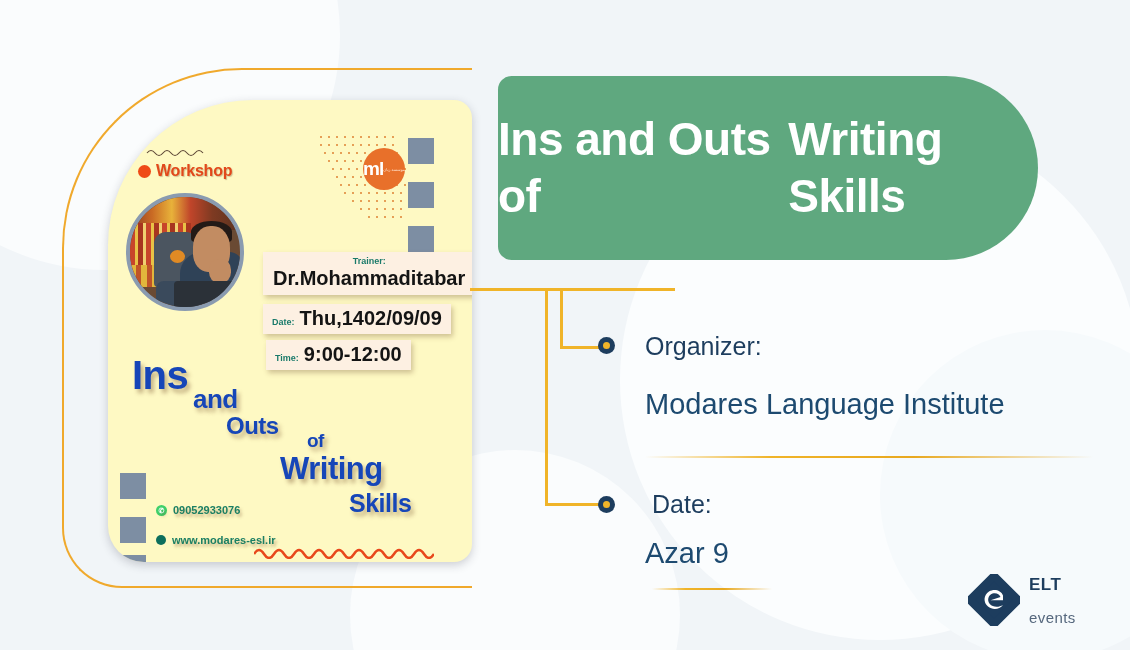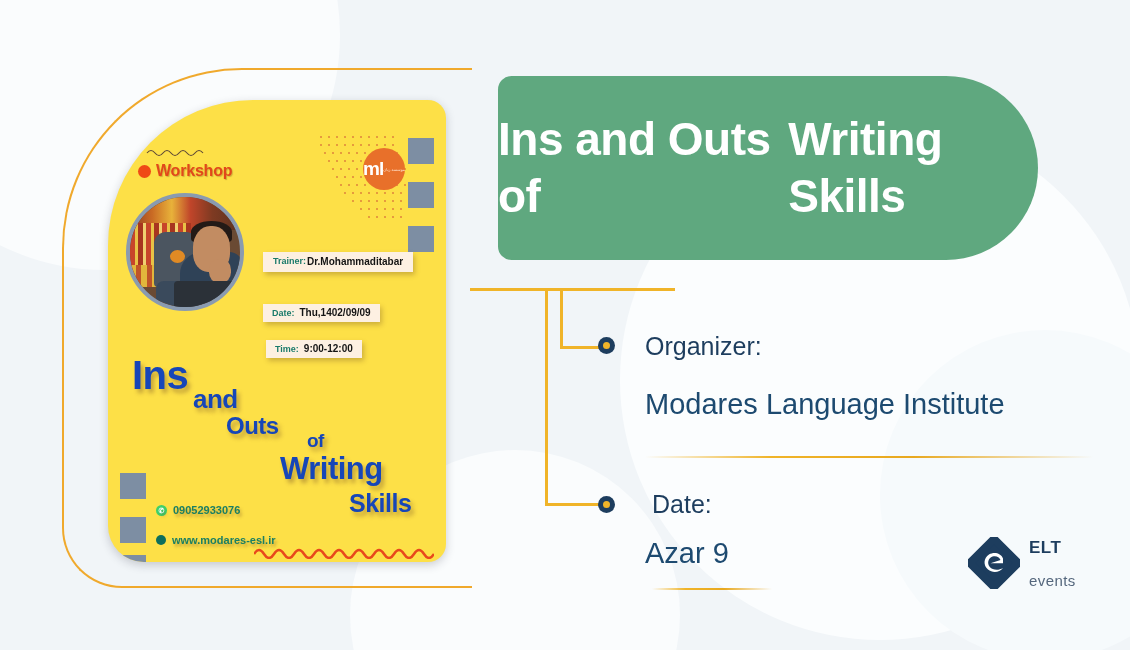--- a/index.html
+++ b/index.html
@@ -70,23 +70,23 @@
     border-radius: 180px 0 0 60px;
     border-right: none;
     box-sizing: border-box;
   }
 
   
   .poster {
     position: absolute;
     left: 108px;
     top: 100px;
-    width: 338px;
+    width: 364px;
     height: 462px;
-    background: #fde047;
+    background: #fef9c3;
     border-radius: 145px 18px 18px 36px;
     overflow: hidden;
     box-shadow: 0 3px 10px rgba(40,40,60,0.22);
   }
 
   .poster-squiggle {
     position: absolute;
     left: 38px;
     top: 48px;
     width: 58px;
@@ -236,26 +236,27 @@
     white-space: nowrap;
   }
   .info-plate .lbl {
     color: #1a7a6a;
     font-weight: bold;
     font-size: 9px;
   }
   .info-plate .val {
     color: #141414;
     font-weight: bold;
-    font-size: 10px;
+    font-size: 20px;
   }
   .plate-trainer {
     left: 155px;
     top: 152px;
-    align-items: flex-start;
+    flex-direction: column;
+    align-items: center;
     gap: 1px;
     padding: 4px 10px 5px 10px;
   }
   .plate-trainer .lbl { font-size: 9px; }
   .plate-date { left: 155px; top: 204px; }
   .plate-time { left: 158px; top: 240px; }
 
   
   .ptitle {
     position: absolute;
@@ -378,21 +379,21 @@
     height: 2px;
     background: linear-gradient(90deg, rgba(240,180,41,0) 0%, #f0b429 28%, #e8a81f 60%, rgba(240,180,41,0) 100%);
   }
   .div-main  { left: 645px; top: 456px; width: 448px; }
   .div-small { left: 652px; top: 588px; width: 120px; }
 
   
   .elt-logo {
     position: absolute;
     left: 968px;
-    top: 537px;
+    top: 574px;
     display: flex;
     align-items: center;
     gap: 9px;
   }
   .elt-mark { width: 52px; height: 52px; flex: none; }
   .elt-text { display: flex; flex-direction: column; line-height: 1; }
   .elt-text .elt-top {
     color: #1d3d5e;
     font-size: 17px;
     font-weight: bold;

